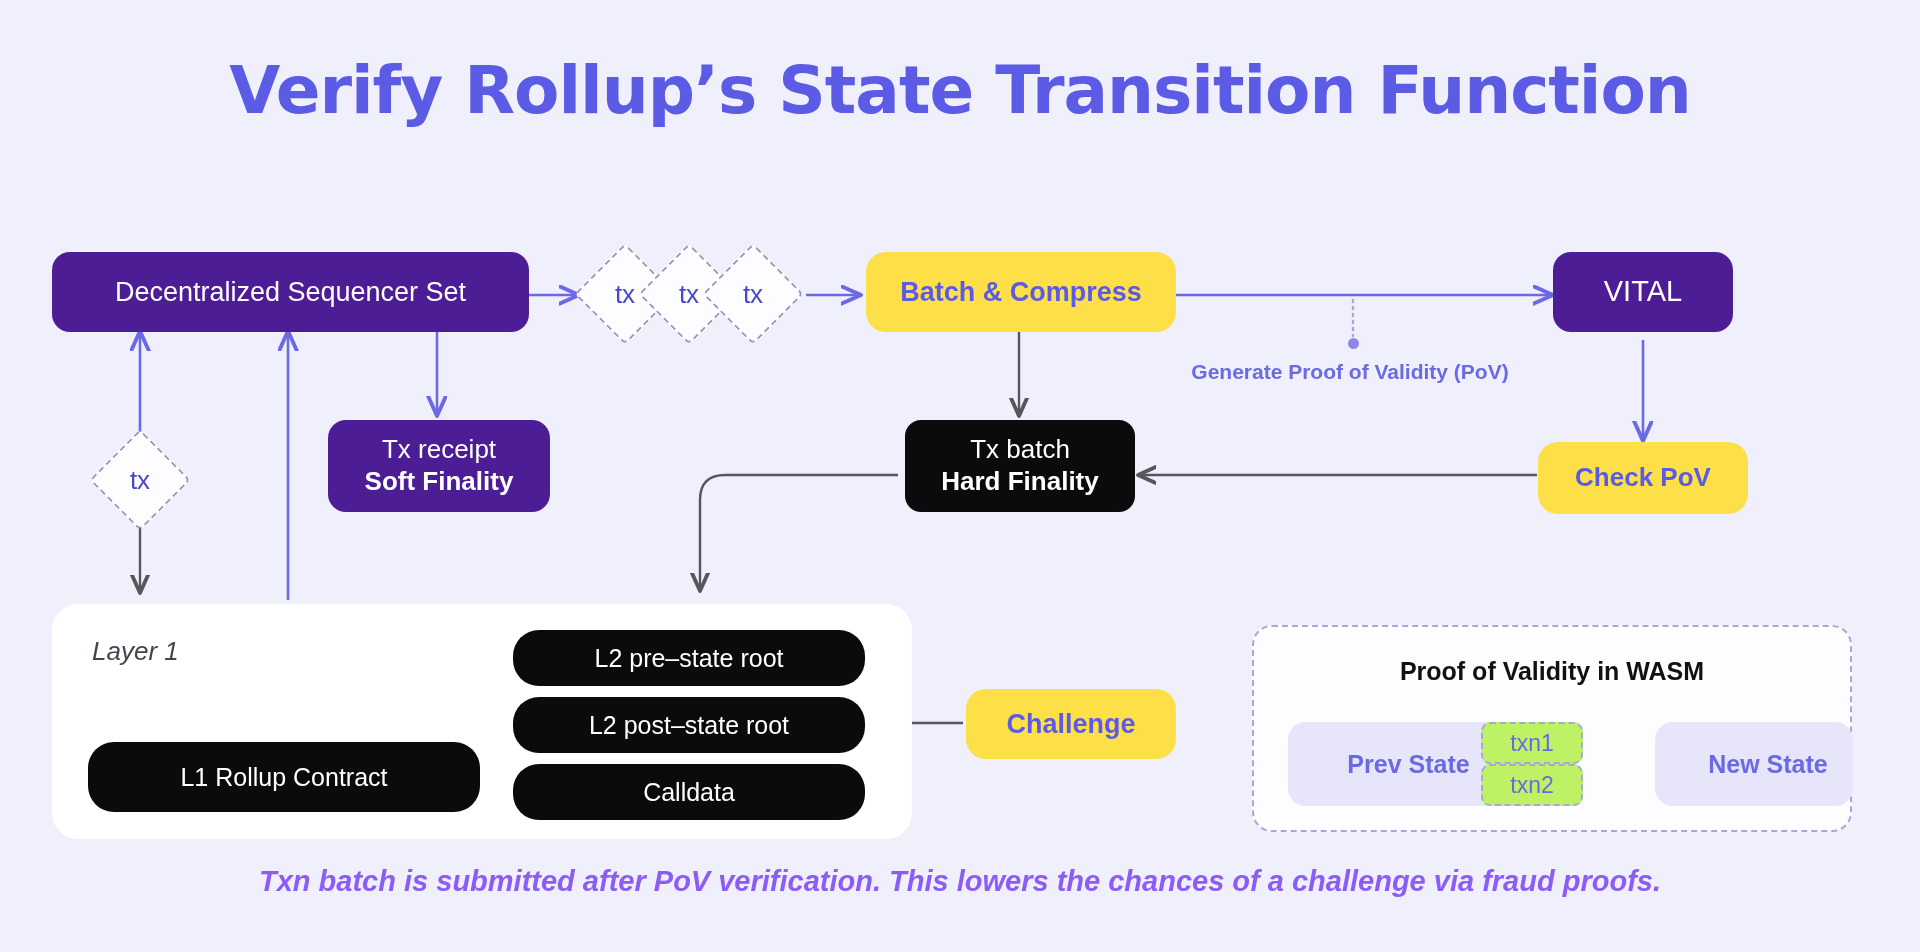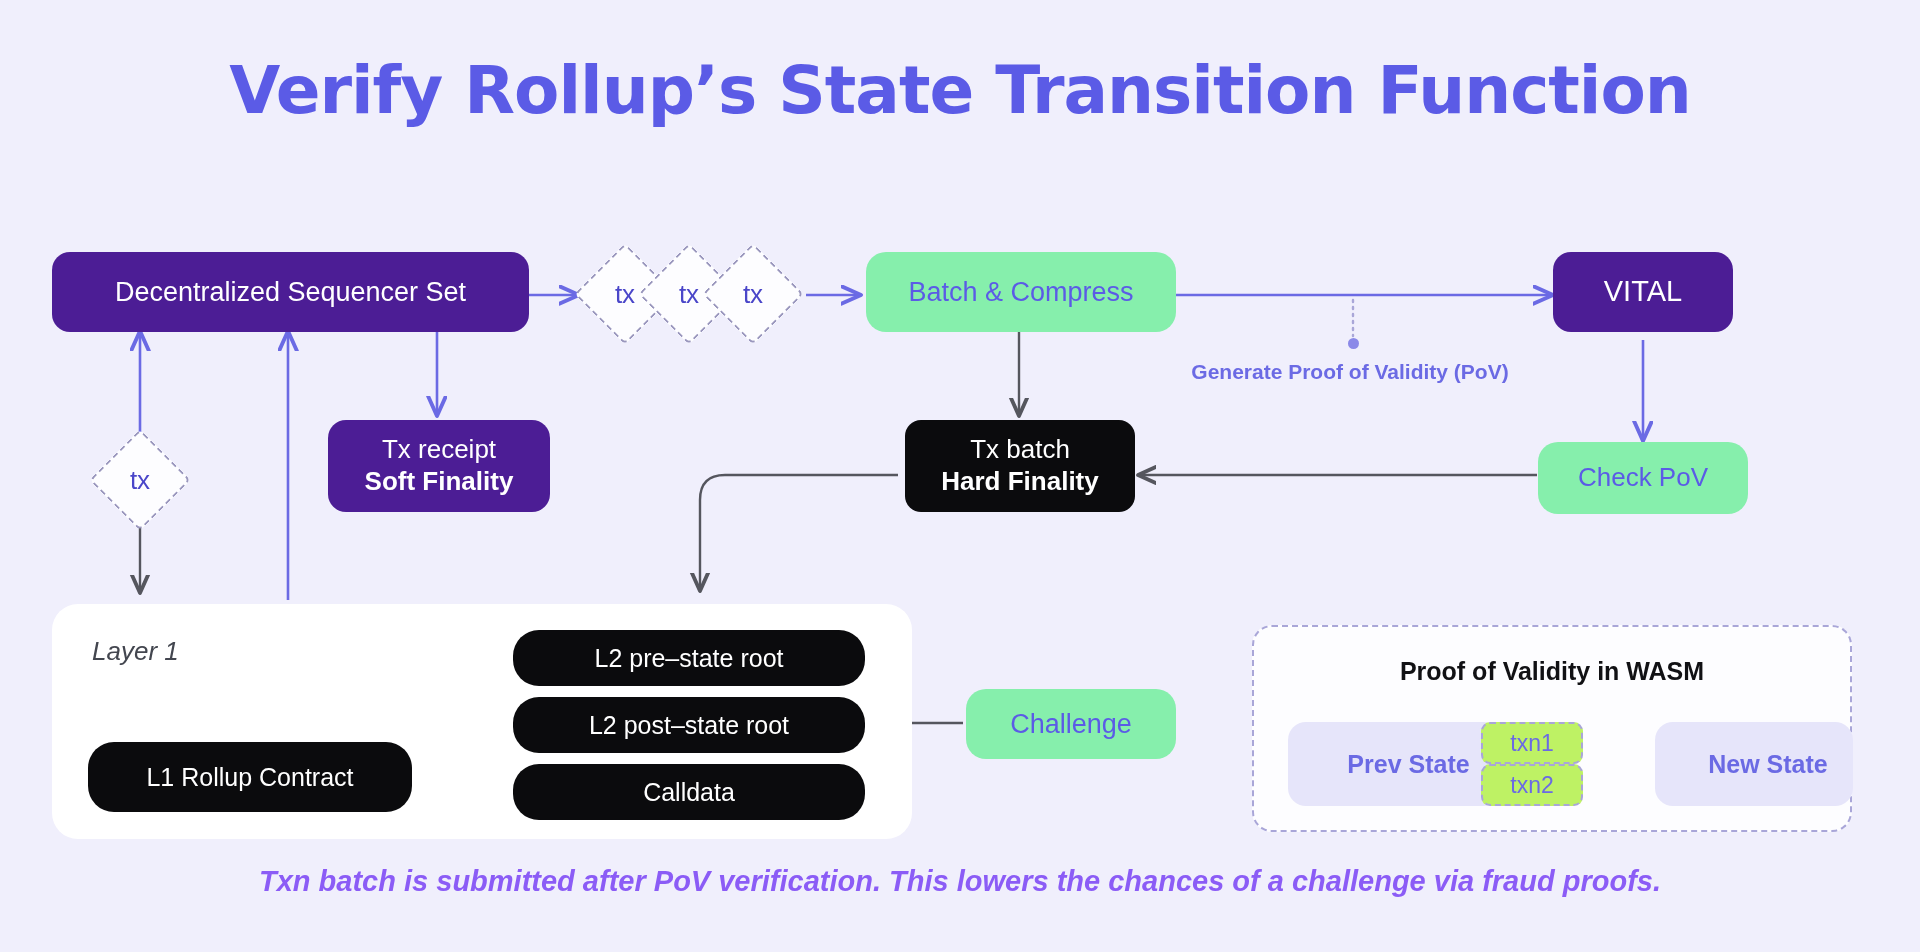--- a/index.html
+++ b/index.html
@@ -49,24 +49,24 @@
     justify-content: center;
     text-align: center;
     line-height: 1.22;
   }
   .node-purple {
     background: #4c1d95;
     color: #ffffff;
     border-radius: 18px;
   }
   .node-white {
-    background: #86efac;
+    background: #fde047;
     color: #5b5be6;
     border-radius: 20px;
-    font-weight: 400;
+    font-weight: 700;
   }
   .node-black {
     background: #0b0b0d;
     color: #ffffff;
     border-radius: 16px;
   }
   .pill-black {
     background: #0b0b0d;
     color: #ffffff;
     border-radius: 26px;
@@ -270,21 +270,21 @@
     <span class="sub-bold">Hard Finality</span>
   </div>
 
   <div class="node node-white" style="left:1538px; top:442px; width:210px; height:72px; font-size:26px;">
     <span>Check PoV</span>
   </div>
 
   <div id="layer1-panel"></div>
   <div id="layer1-label">Layer 1</div>
 
-  <div class="node pill-black" style="left:88px; top:742px; width:324px; height:70px; font-size:25px;">
+  <div class="node pill-black" style="left:88px; top:742px; width:392px; height:70px; font-size:25px;">
     <span>L1 Rollup Contract</span>
   </div>
 
   <div class="node pill-black" style="left:513px; top:630px; width:352px; height:56px; font-size:25px;">
     <span>L2 pre–state root</span>
   </div>
   <div class="node pill-black" style="left:513px; top:697px; width:352px; height:56px; font-size:25px;">
     <span>L2 post–state root</span>
   </div>
   <div class="node pill-black" style="left:513px; top:764px; width:352px; height:56px; font-size:25px;">

